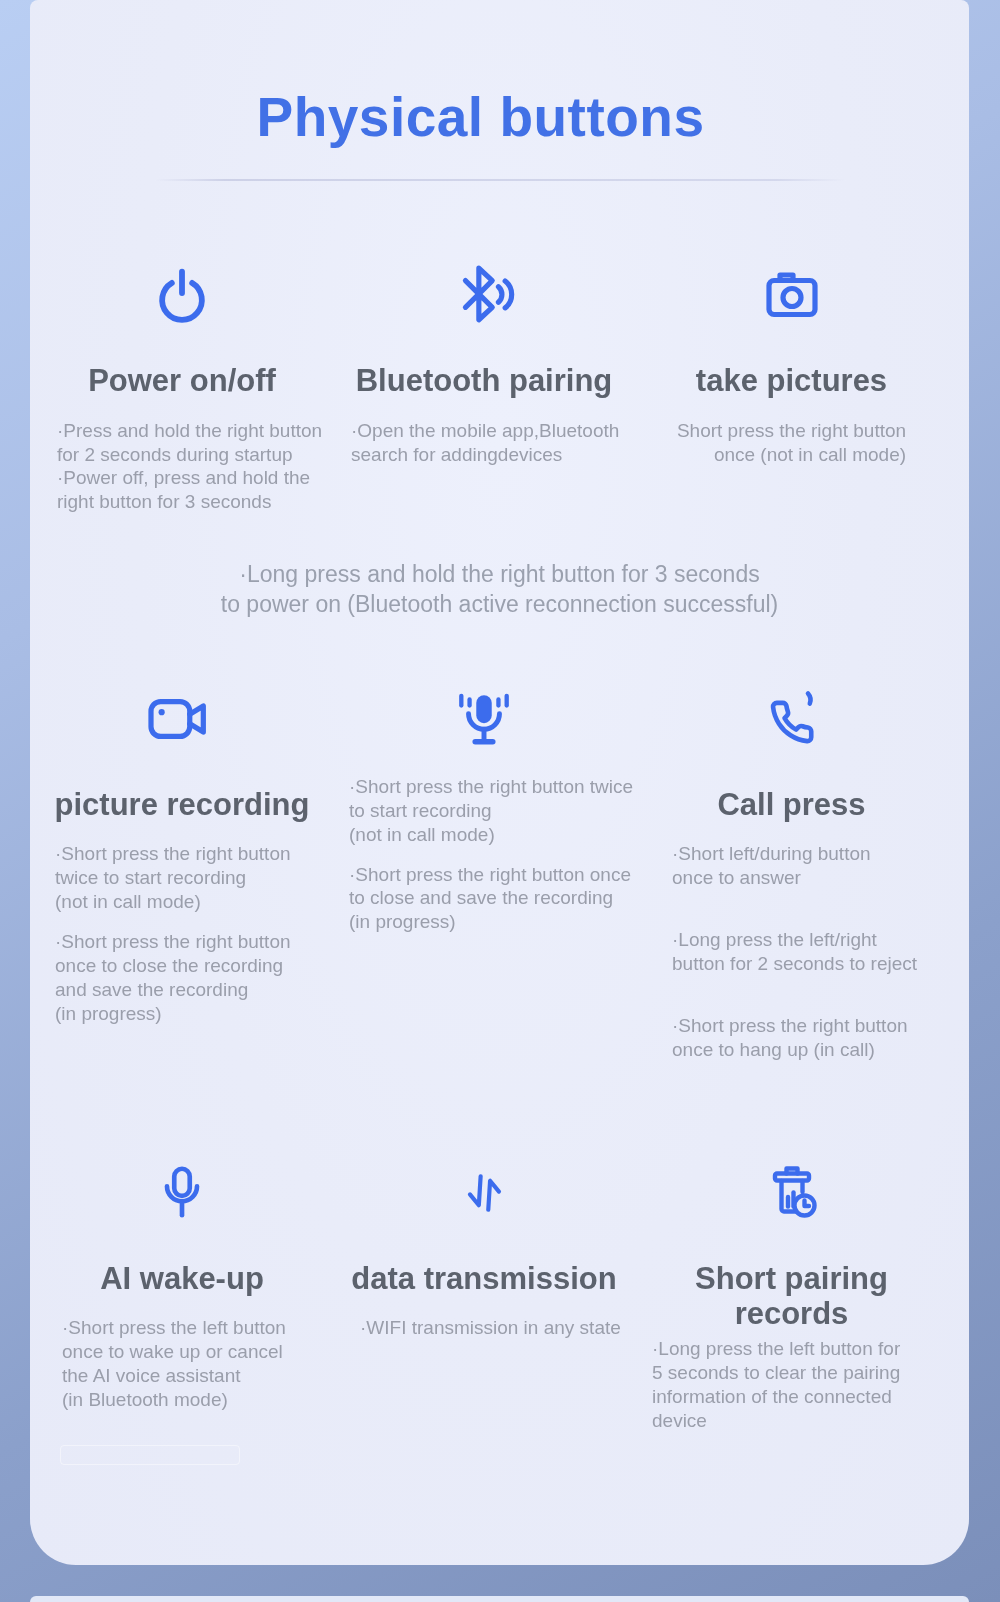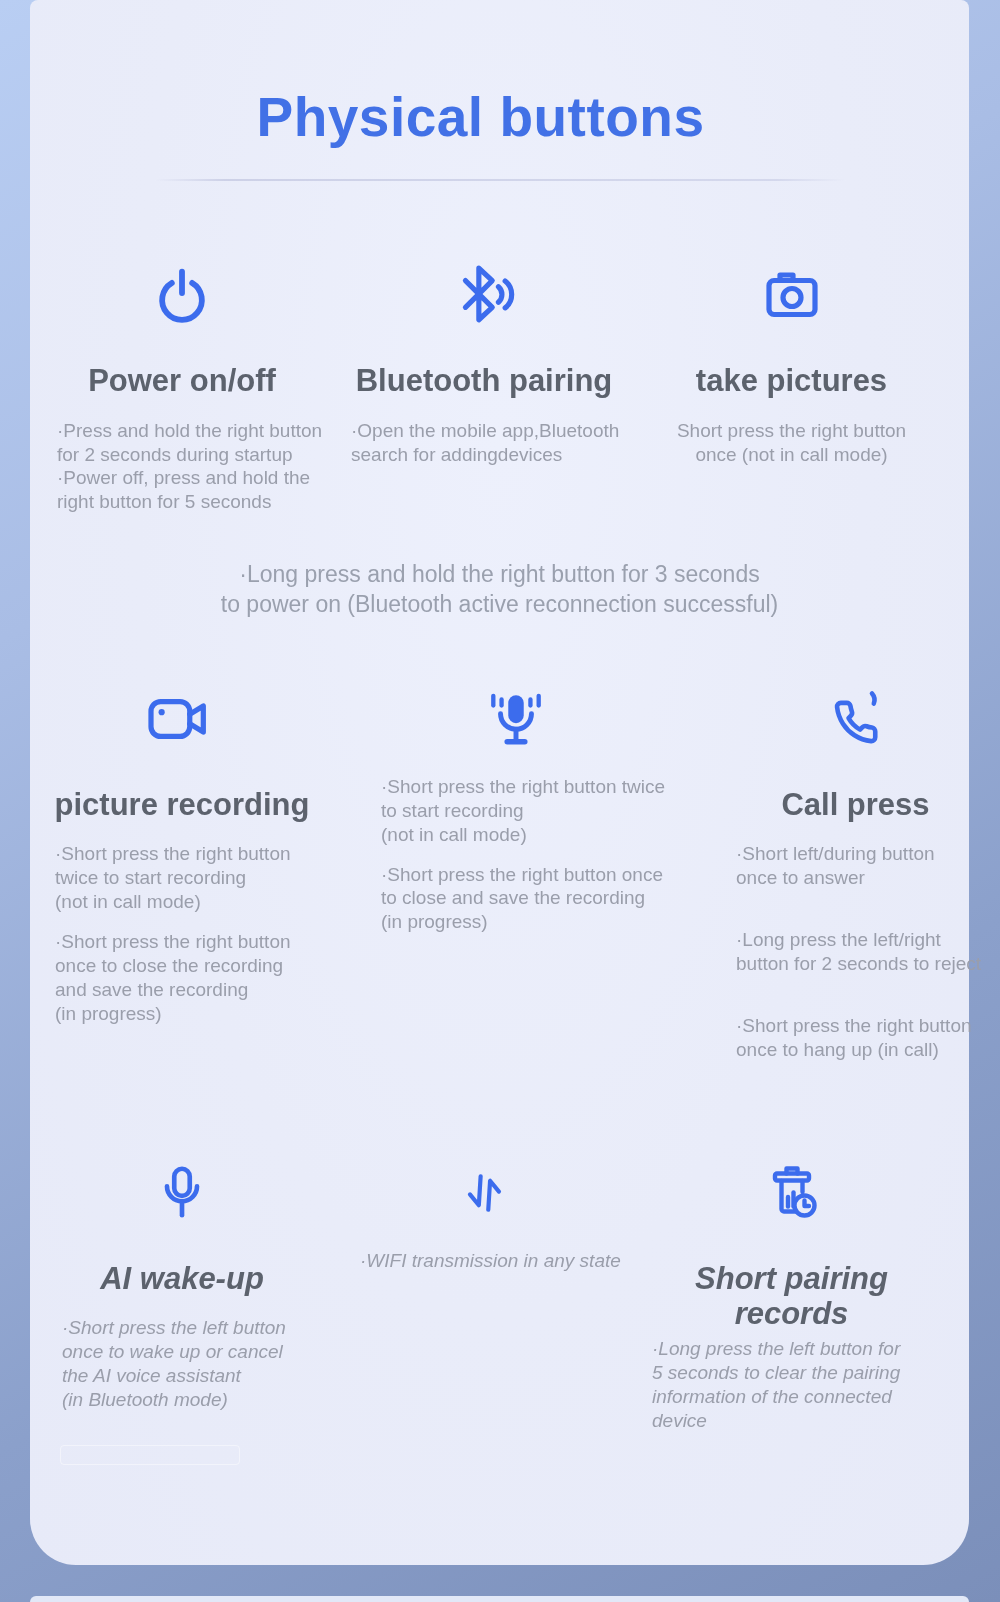--- a/index.html
+++ b/index.html
@@ -24,34 +24,34 @@
   .divider{
     height:2px;margin:30px 124px 0 125px;
     background:linear-gradient(90deg,rgba(200,204,228,0) 0%,rgba(200,204,228,.85) 10%,rgba(208,212,234,.85) 90%,rgba(208,212,234,0) 100%);
   }
   .row{display:grid;grid-template-columns:304px 300px 335px;}
   .row .cell:nth-child(3){padding-right:20px;}
   .row-1{margin-top:78px;}
   .banner{margin-top:46px;}
   .banner p{margin:12px;text-align:center;white-space:pre-line;
     font-size:23px;line-height:1.27;color:#9aa0ae;}
-  .row-2{margin-top:64px;gap:32px;}
-  .row-3{margin-top:95px;font-style:italic;}
+  .row-2{margin-top:64px;}
+  .row-3{margin-top:95px;}
   .cell{display:flex;flex-direction:column;align-items:center;}
   .icon-box{height:72px;display:flex;align-items:center;justify-content:center;}
   .cell h2{margin:32px 0 0;font-size:31px;line-height:1.14;font-weight:bold;
     color:#5c626d;text-align:center;}
   .cell-clear h2{max-width:240px;}
   .body{margin-top:20px;font-size:19px;line-height:1.26;color:#9a9eab;}
   .body p{margin:0;white-space:pre-line;width:max-content;}
   .body p + p{margin-top:16px;}
   .cell-call .body p + p{margin-top:38px;}
   .b-left{align-self:flex-start;text-align:left;}
   .b-center{align-self:center;text-align:center;}
-  .b-center p{margin-left:auto;margin-right:auto;}
+  .b-center p{margin-left:auto;margin-right:auto;text-align:right;}
   .ml13{margin-left:17px;} .ml15{margin-left:15px;} .ml18{margin-left:18px;}
   .ml25{margin-left:25px;} .ml26{margin-left:26px;} .ml27{margin-left:27px;}
   .ml32{margin-left:32px;} .ml38{margin-left:38px;}
   .cell-clear .body{margin-top:6px;}
   .faint-box{
     position:absolute;left:30px;top:1445px;width:178px;height:18px;
     border:1px solid rgba(255,255,255,.45);border-radius:4px;
   }
   svg{display:block;}
 </style>
@@ -71,21 +71,21 @@
           <svg width="62" height="62" viewBox="0 0 64 64" fill="none" stroke="#3c6ced" stroke-width="6" stroke-linecap="round" stroke-linejoin="round">
             <path d="M21.5 19.5 A20.5 20.5 0 1 0 42.5 19.5"></path>
             <path d="M32 8 V30"></path>
           </svg>
         </div>
         <h2>Power on/off</h2>
         <div class="body b-left ml27">
           <p>·Press and hold the right button
 for 2 seconds during startup
 ·Power off, press and hold the
-right button for 5 seconds</p>
+right button for 3 seconds</p>
         </div>
       </div>
 
       <div class="cell">
         <div class="icon-box">
           <svg width="66" height="66" viewBox="0 0 64 64" fill="none" stroke="#3c6ced" stroke-width="5" stroke-linecap="round" stroke-linejoin="round">
             <path d="M14 18 L40 44 L27 56 V6 L40 18 L14 44"></path>
             <path d="M46 24 a10 10 0 0 1 0 15"></path>
             <path d="M52.5 18.5 a16.5 16.5 0 0 1 0 26"></path>
           </svg>
@@ -205,20 +205,21 @@
         </div>
       </div>
 
       <div class="cell">
         <div class="icon-box">
           <svg width="58" height="58" viewBox="0 0 64 64" fill="none" stroke="#3c6ced" stroke-width="4.6" stroke-linecap="round" stroke-linejoin="round">
             <path d="M16.5 33.5 L26.3 45.5 L28.3 13.5"></path>
             <path d="M48.5 30.5 L38.7 18.5 L36.7 50.5"></path>
           </svg>
         </div>
+        <h2>data transmission</h2>
         <div class="body b-left ml26">
           <p>·WIFI transmission in any state</p>
         </div>
       </div>
 
       <div class="cell cell-clear">
         <div class="icon-box">
           <svg width="64" height="62" viewBox="0 0 64 62" fill="none" stroke="#3c6ced" stroke-width="4.4" stroke-linecap="round" stroke-linejoin="round">
             <path d="M26.5 11.5 V6.5 H37.5 V11.5"></path>
             <rect x="15" y="11.5" width="34" height="7" rx="2"></rect>

